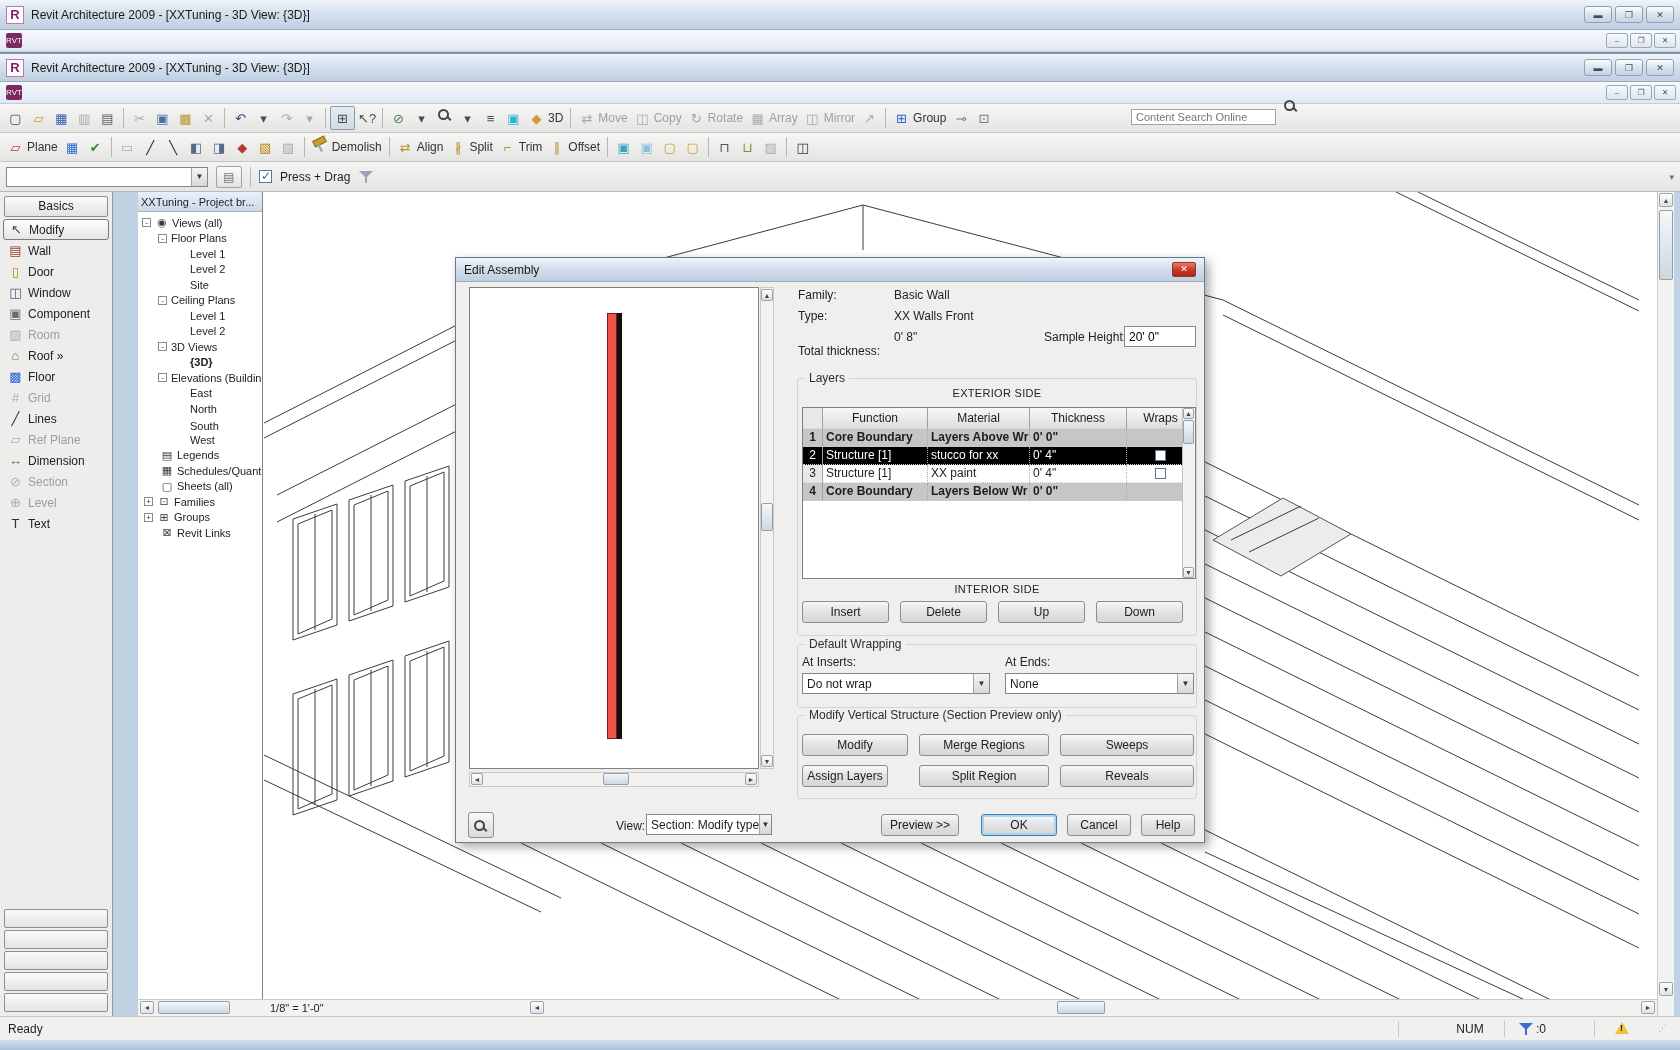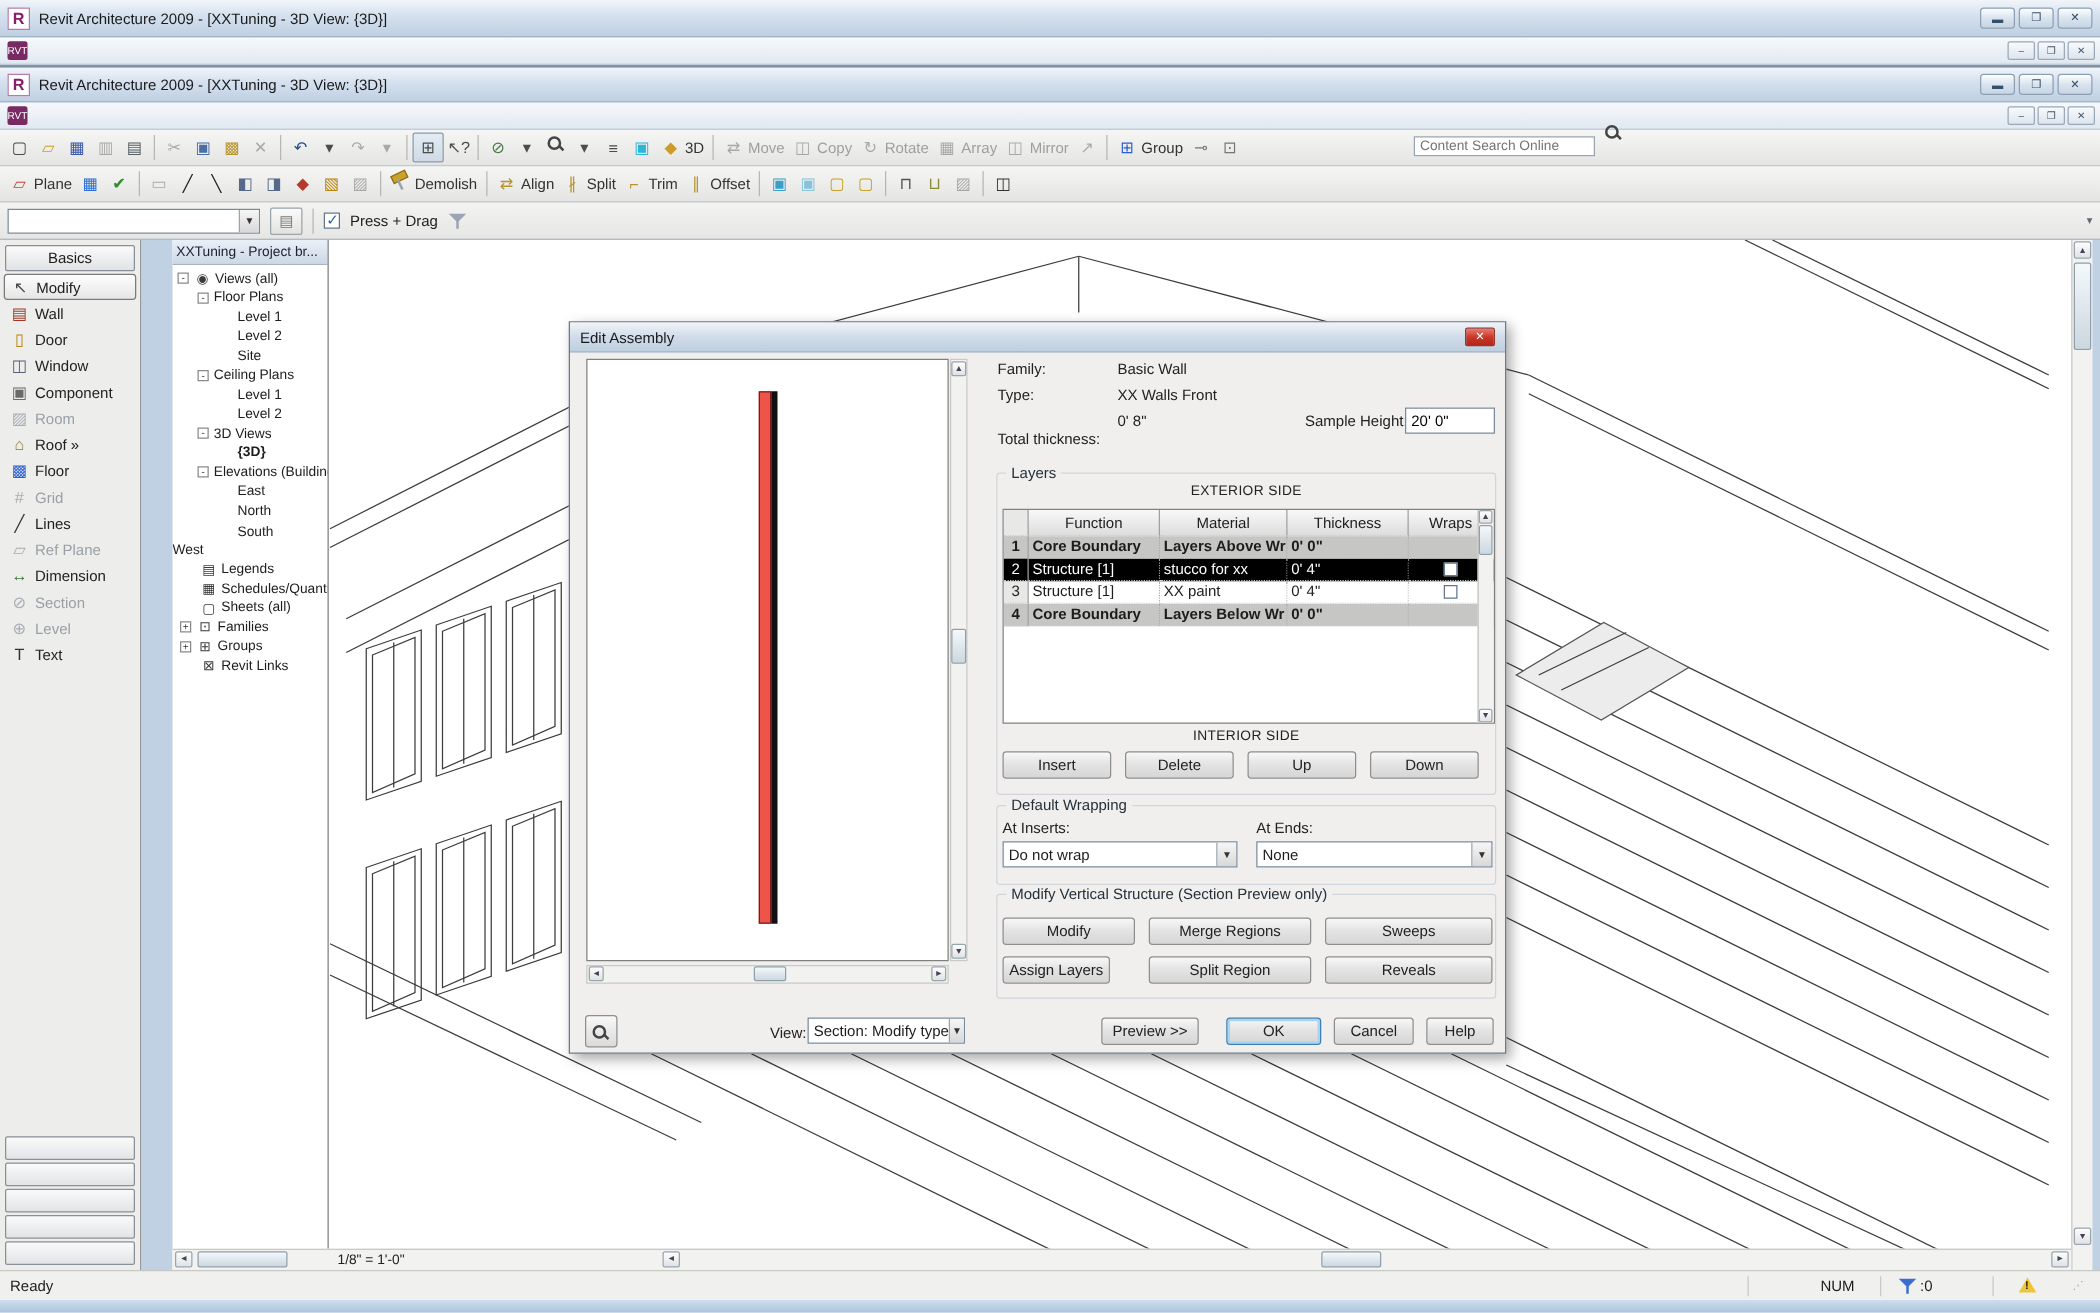--- a/index.html
+++ b/index.html
@@ -583,21 +583,21 @@
         </div>
         <div class="tree-row" style="padding-left: 52px;">
           <span class="tlb">East</span>
         </div>
         <div class="tree-row" style="padding-left: 52px;">
           <span class="tlb">North</span>
         </div>
         <div class="tree-row" style="padding-left: 52px; align-items: flex-end;">
           <span class="tlb">South</span>
         </div>
-        <div class="tree-row" style=" text-align: right;">
+        <div class="tree-row" style="padding-left: 52px; text-align: right;">
           <span class="tlb">West</span>
         </div>
         <div class="tree-row" style="padding-left: 22px;">
           <span class="ticon">▤</span>
           <span class="tlb">Legends</span>
         </div>
         <div class="tree-row" style="padding-left: 22px;">
           <span class="ticon">▦</span>
           <span class="tlb">Schedules/Quantities</span>
         </div>

